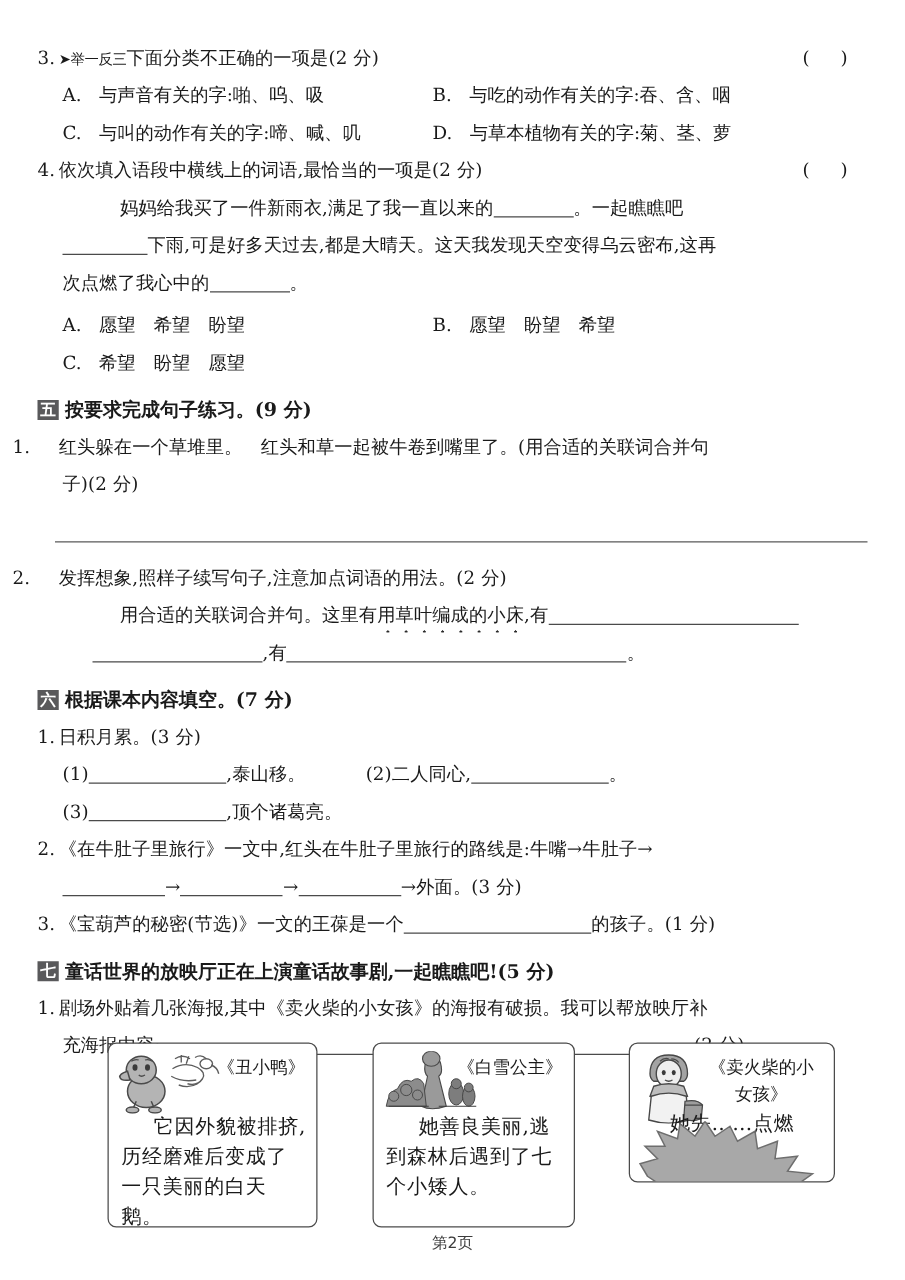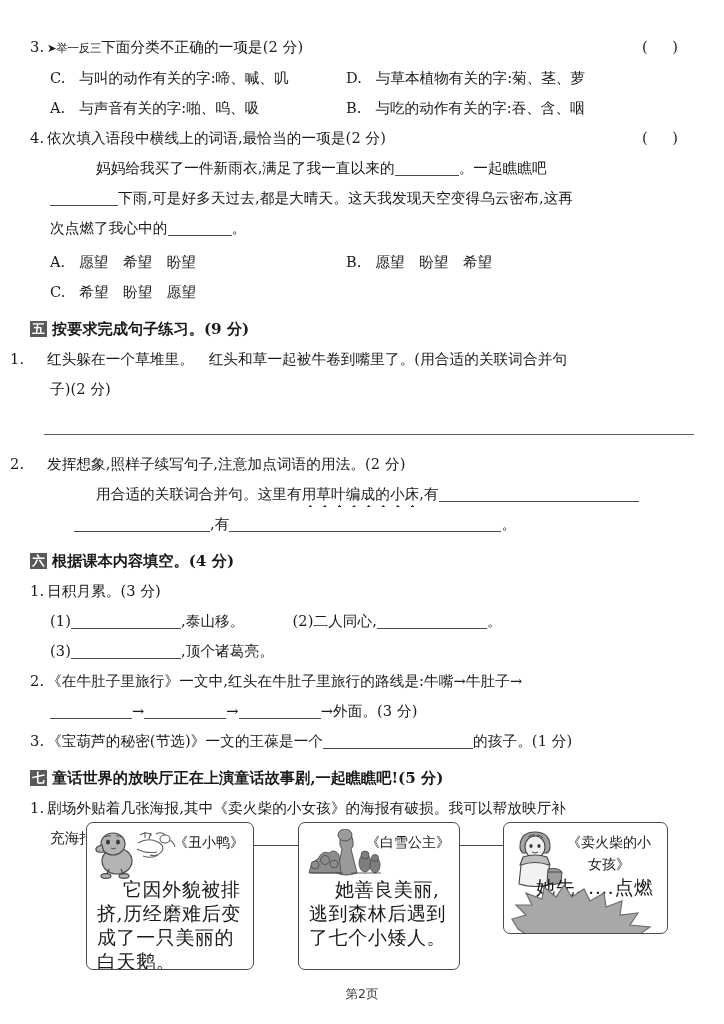--- a/index.html
+++ b/index.html
@@ -138,20 +138,21 @@
     width: 724px;
     height: 160px;
   }
   .card {
     position: absolute;
     border: 1.2px solid #4b4b4b;
     border-radius: 7px;
     background: #fff;
     box-sizing: border-box;
     overflow: hidden;
+    margin-top: 12px;
   }
   .card-1 { left: 86px;  top: 6px; width: 168px; height: 148px; }
   .card-2 { left: 298px; top: 6px; width: 162px; height: 148px; }
   .card-3 { left: 503px; top: 6px; width: 165px; height: 112px; }
 
   .card-title {
     position: absolute;
     right: 9px;
     top: 8px;
     font-size: 14px;
@@ -164,21 +165,21 @@
     right: 10px;
     text-align: center;
     width: 96px;
     white-space: normal;
   }
   .card-body {
     position: absolute;
     left: 10px;
     right: 8px;
     top: 54px;
-    font-size: 19px;
+    font-size: 16px;
     line-height: 24px;
     text-indent: 26px;
     letter-spacing: 0.6px;
   }
   .card-body.b3 { text-indent: 22px; }
   .thumb {
     position: absolute;
     left: 6px;
     top: 6px;
   }
@@ -209,32 +210,32 @@
 <div class="page">
   <div class="content">
 
     <div class="qline rowrel">
       <span class="num">3.</span><span class="arrow-tag">➤举一反三</span><span>下面分类不正确的一项是(2 分)</span>
       <span class="paren">(   )</span>
     </div>
 
     <div class="opts">
       <div class="opt-a">
+        <span>A.</span><span class="sp"></span><span>与声音有关的字:啪、呜、吸</span>
+      </div>
+      <div class="opt-b">
+        <span>B.</span><span class="sp"></span><span>与吃的动作有关的字:吞、含、咽</span>
+      </div>
+    </div>
+    <div class="opts">
+      <div class="opt-a">
         <span>C.</span><span class="sp"></span><span>与叫的动作有关的字:啼、喊、叽</span>
       </div>
       <div class="opt-b">
         <span>D.</span><span class="sp"></span><span>与草本植物有关的字:菊、茎、萝</span>
-      </div>
-    </div>
-    <div class="opts">
-      <div class="opt-a">
-        <span>A.</span><span class="sp"></span><span>与声音有关的字:啪、呜、吸</span>
-      </div>
-      <div class="opt-b">
-        <span>B.</span><span class="sp"></span><span>与吃的动作有关的字:吞、含、咽</span>
       </div>
     </div>
 
     <div class="qline rowrel">
       <span class="num">4.</span><span>依次填入语段中横线上的词语,最恰当的一项是(2 分)</span>
       <span class="paren">(   )</span>
     </div>
 
     <div class="qline indent-3">
       <span>妈妈给我买了一件新雨衣,满足了我一直以来的</span><span class="blank" style="width:64px"></span><span>。一起瞧瞧吧</span>
@@ -278,21 +279,21 @@
     </div>
     <div class="qline indent-3">
       <span>用合适的关联词合并句。这里有</span><span class="dotted">用草叶编成的小床</span><span>,有</span><span class="blank" style="width:200px"></span>
     </div>
     <div class="qline indent-2">
       <span class="blank" style="width:136px"></span><span>,有</span><span class="blank" style="width:272px"></span><span>。</span>
     </div>
 
     <div class="sec">
       <span class="sec-badge">六</span>
-      <span>根据课本内容填空。(4 分)</span>
+      <span>根据课本内容填空。(7 分)</span>
     </div>
 
     <div class="qline">
       <span class="num">1.</span><span>日积月累。(3 分)</span>
     </div>
 
     <div class="qline indent-1">
       <span>(1)</span><span class="blank" style="width:110px"></span><span>,泰山移。</span><span class="sp" style="width:48px"></span><span>(2)</span><span>二人同心,</span><span class="blank" style="width:110px"></span><span>。</span>
     </div>
 

